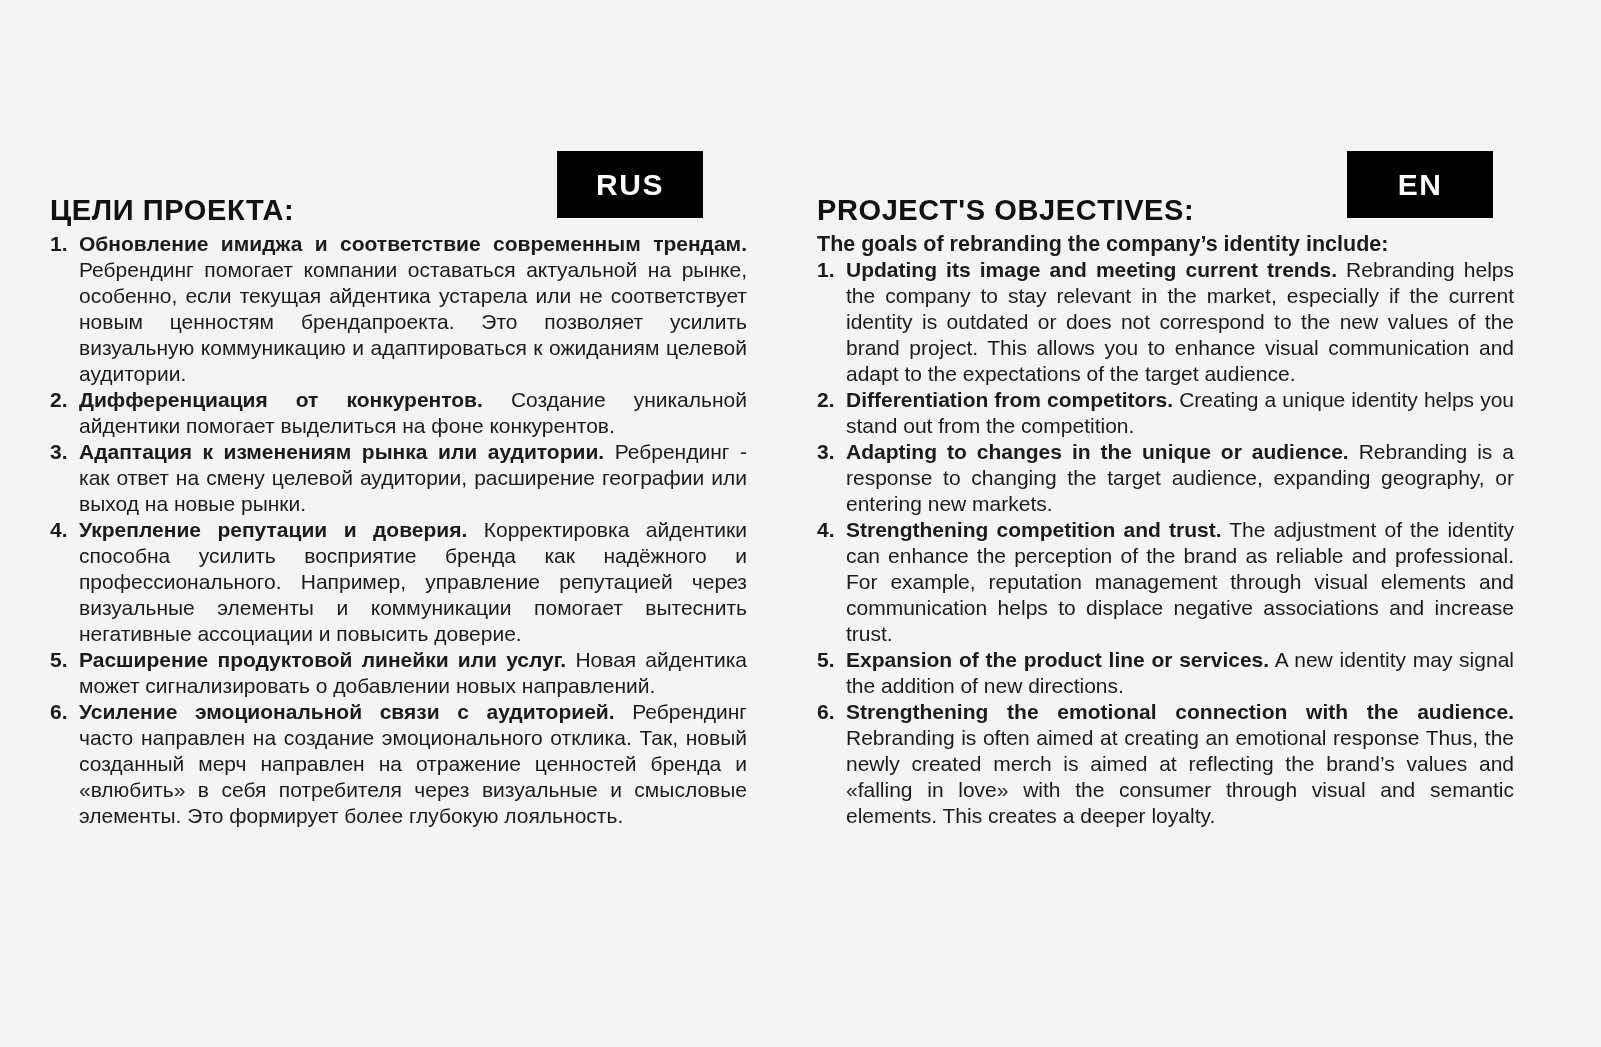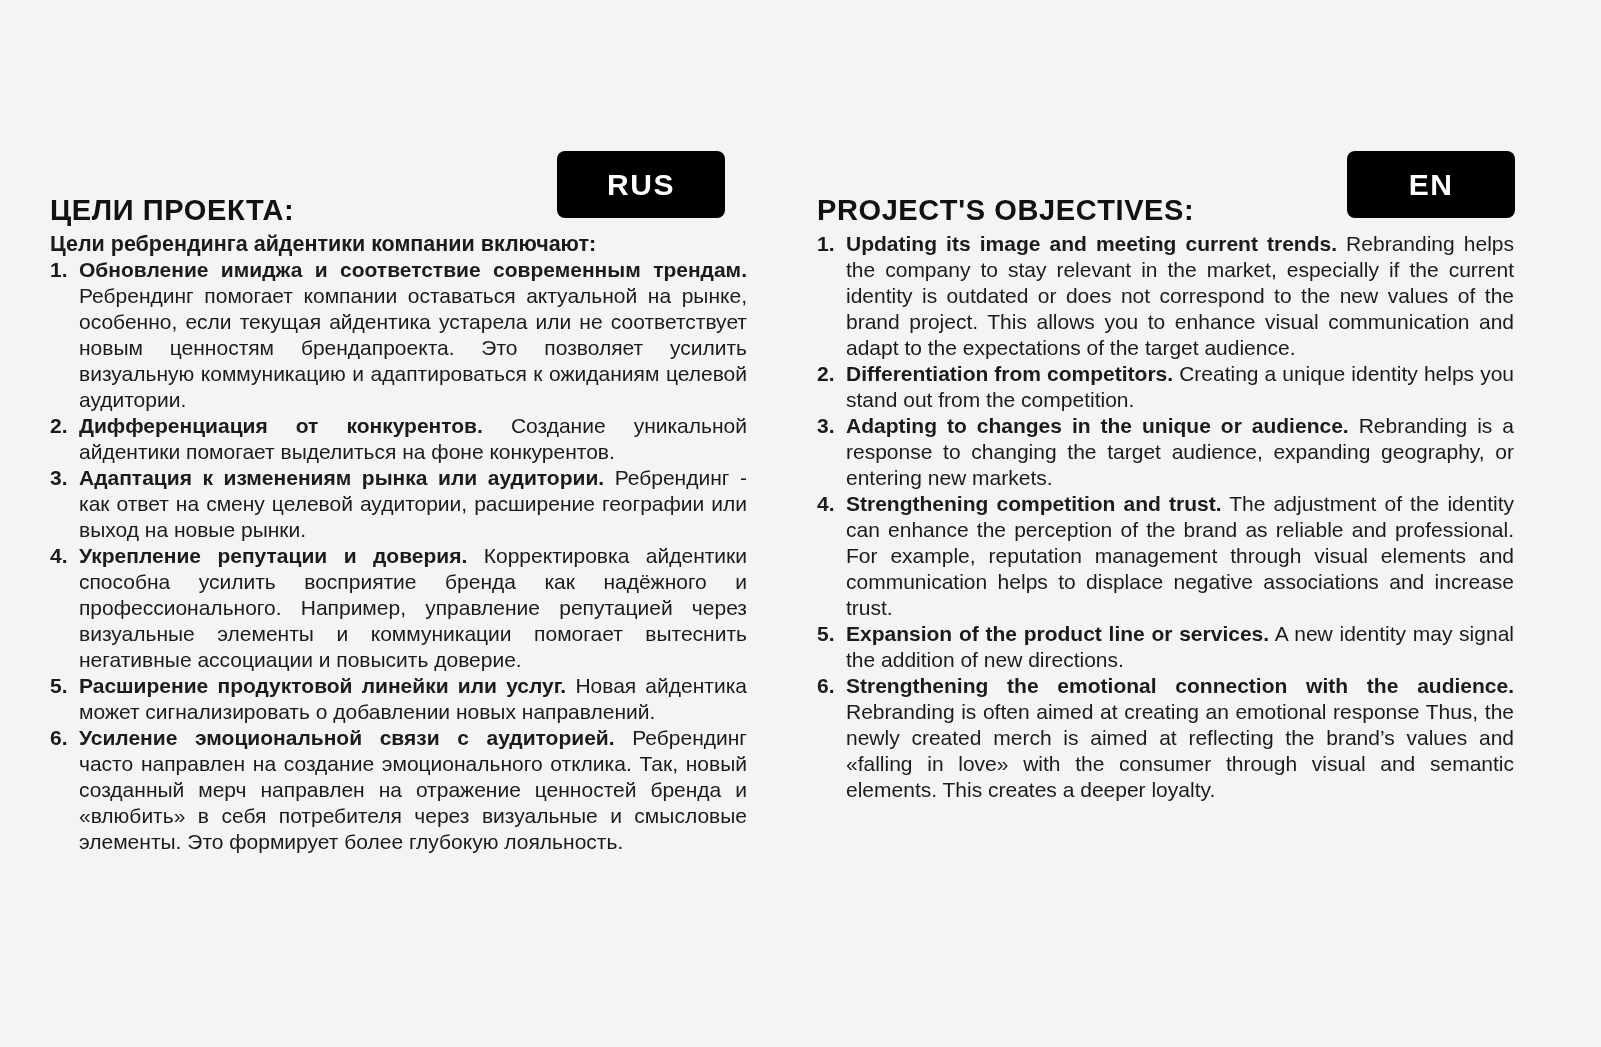--- a/index.html
+++ b/index.html
@@ -12,31 +12,30 @@
     width: 1601px;
     height: 1047px;
     background: #f5f3f4;
     font-family: "Liberation Sans", sans-serif;
     color: #1b1b1b;
     overflow: hidden;
   }
   .lang-badge {
     position: absolute;
     top: 151px;
-    width: 168px;
+    width: 146px;
     height: 67px;
     background: #000000;
     color: #ffffff;
     display: flex;
     align-items: center;
     justify-content: center;
     font-weight: bold;
     font-size: 30px;
     letter-spacing: 1.5px;
-    border-radius: 8px;
   }
   .badge-rus { left: 557px; }
   .badge-en  { left: 1347px; }
   .column {
     position: absolute;
     top: 194px;
     width: 697px;
   }
   .col-left  { left: 50px; }
   .col-right { left: 817px; }
@@ -79,21 +78,20 @@
 
   <div class="lang-badge badge-rus">
     <span>RUS</span>
   </div>
   <div class="lang-badge badge-en">
     <span>EN</span>
   </div>
 
   <div class="column col-left">
     <h1 class="col-title">ЦЕЛИ ПРОЕКТА:</h1>
-    <p class="intro">Цели ребрендинга айдентики компании включают:</p>
     <ol class="goals">
       <li class="goal">
         <span class="goal-num">1.</span>
         <span class="goal-text"><span class="goal-lead">Обновление имиджа и соответствие современным трендам.</span> <span>Ребрендинг помогает компании оставаться актуальной на рынке, особенно, если текущая айдентика устарела или не соответствует новым ценностям брендапроекта. Это позволяет усилить визуальную коммуникацию и адаптироваться к ожиданиям целевой аудитории.</span></span>
       </li>
       <li class="goal">
         <span class="goal-num">2.</span>
         <span class="goal-text"><span class="goal-lead">Дифференциация от конкурентов.</span> <span>Создание уникальной айдентики помогает выделиться на фоне конкурентов.</span></span>
       </li>
       <li class="goal">
@@ -110,20 +108,21 @@
       </li>
       <li class="goal">
         <span class="goal-num">6.</span>
         <span class="goal-text"><span class="goal-lead">Усиление эмоциональной связи с аудиторией.</span> <span>Ребрендинг часто направлен на создание эмоционального отклика. Так, новый созданный мерч направлен на отражение ценностей бренда и «влюбить» в себя потребителя через визуальные и смысловые элементы. Это формирует более глубокую лояльность.</span></span>
       </li>
     </ol>
   </div>
 
   <div class="column col-right">
     <h1 class="col-title">PROJECT'S OBJECTIVES:</h1>
+    <p class="intro">The goals of rebranding the company’s identity include:</p>
     <ol class="goals">
       <li class="goal">
         <span class="goal-num">1.</span>
         <span class="goal-text"><span class="goal-lead">Updating its image and meeting current trends.</span> <span>Rebranding helps the company to stay relevant in the market, especially if the current identity is outdated or does not correspond to the new values of the brand project. This allows you to enhance visual communication and adapt to the expectations of the target audience.</span></span>
       </li>
       <li class="goal">
         <span class="goal-num">2.</span>
         <span class="goal-text"><span class="goal-lead">Differentiation from competitors.</span> <span>Creating a unique identity helps you stand out from the competition.</span></span>
       </li>
       <li class="goal">

